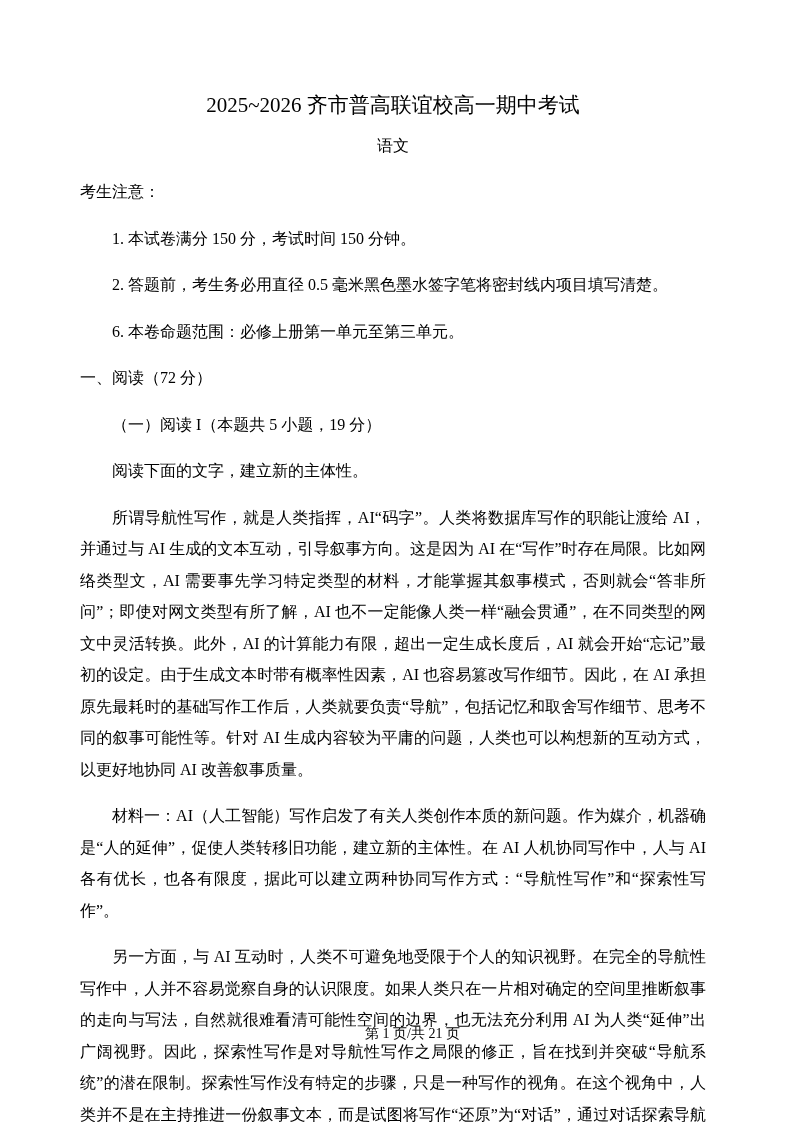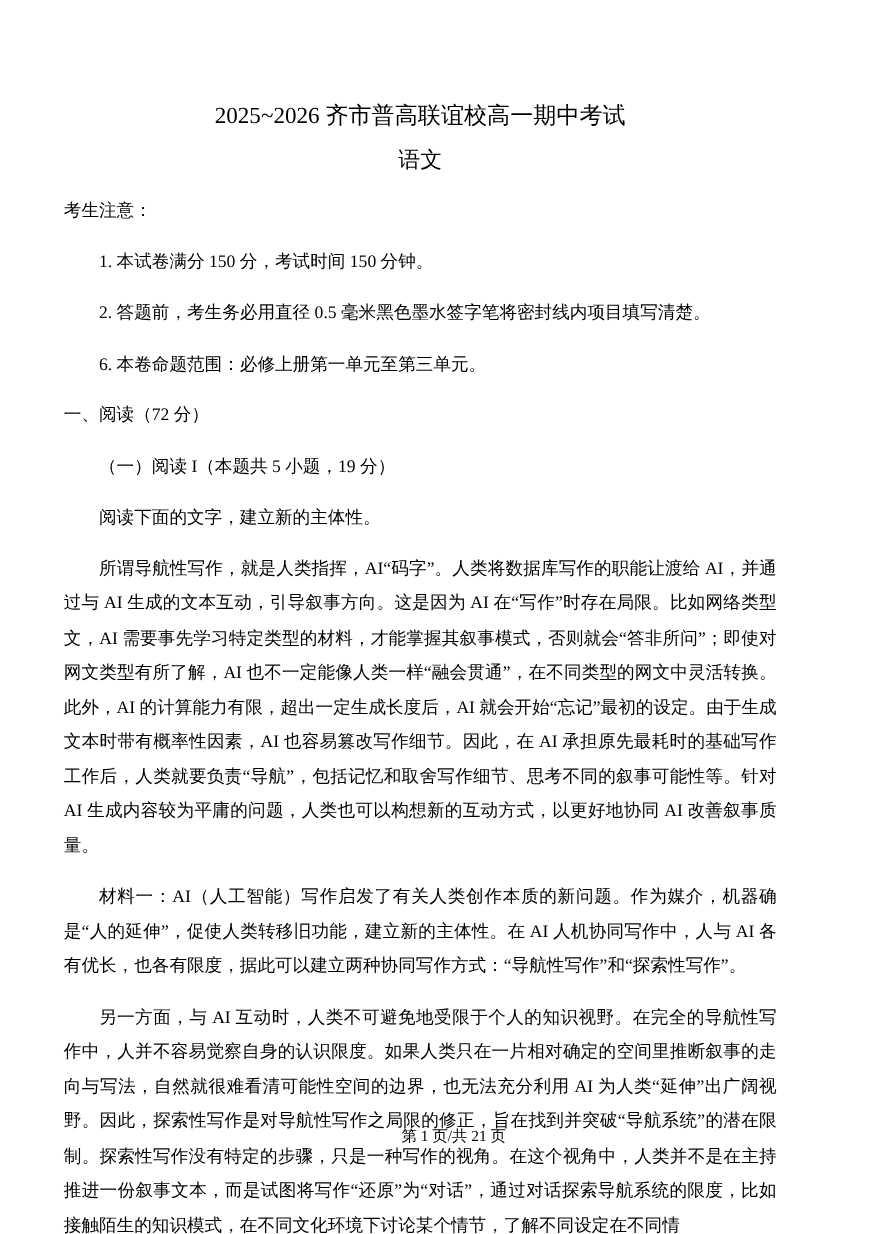--- a/index.html
+++ b/index.html
@@ -7,33 +7,33 @@
     padding: 0;
     background: #ffffff;
   }
   .page {
     position: relative;
     width: 793px;
     height: 1122px;
     background: #ffffff;
     color: #000000;
     box-sizing: border-box;
-    padding: 90px 72px 0 43px;
+    padding: 90px 72px 0 65px;
     font-family: "Liberation Serif", "DejaVu Serif", serif;
     overflow: hidden;
   }
   .title {
     font-size: 21px;
     font-weight: normal;
     text-align: center;
     line-height: 30px;
     margin: 0 0 11px 0;
   }
   .subtitle {
-    font-size: 20px;
+    font-size: 16px;
     font-weight: normal;
     text-align: center;
     line-height: 30px;
     margin: 0 0 13px 0;
   }
   p {
     margin: 15px;
     font-size: 16px;
     line-height: 31.5px;
     text-align: justify;

